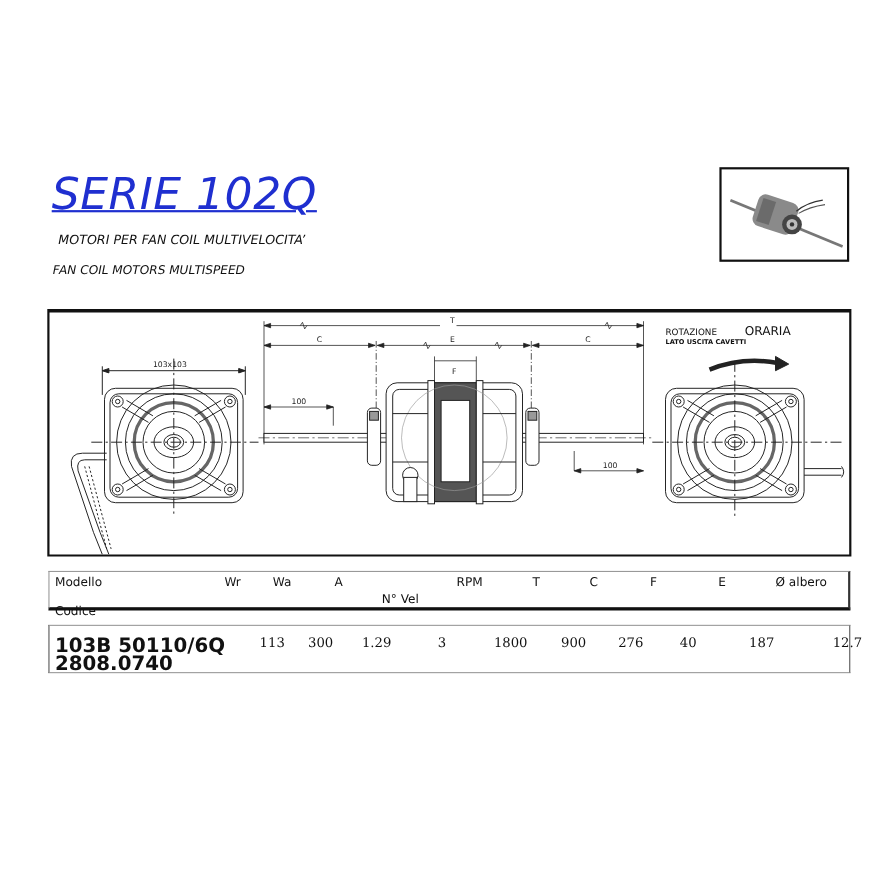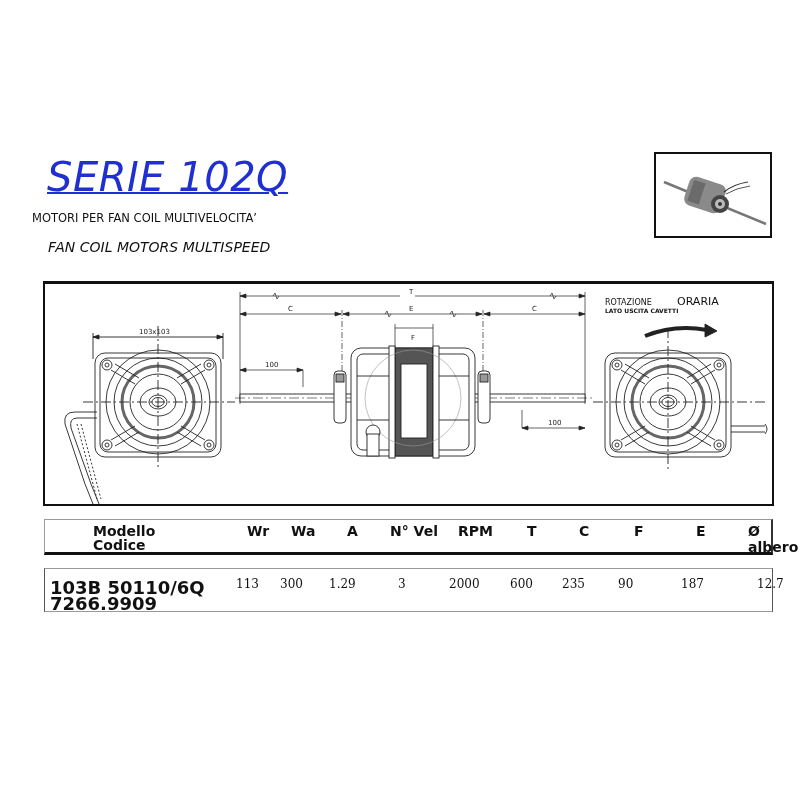--- a/index.html
+++ b/index.html
@@ -1,27 +1,27 @@
 <!DOCTYPE html>
 <html><head>
 <meta charset="utf-8">
 <style>
   html, body { margin:0; padding:0; background:#ffffff; }
   body { width:800px; height:800px; position:relative; overflow:hidden; font-family:"DejaVu Sans", sans-serif; color:#111; }
   .title { position:absolute; left:47px; top:154px; font-family:"DejaVu Sans", sans-serif; font-style:italic; font-size:40px; color:#1f2fd0; text-decoration:underline; text-decoration-thickness:2px; letter-spacing:0.5px; margin:0; font-weight:normal; }
-  .sub1 { position:absolute; left:32px; top:211px; font-size:11.5px; color:#111; }
-  .sub2 { position:absolute; left:48px; top:239px; font-style:italic; font-size:14px; color:#111; }
+  .sub1 { position:absolute; left:53px; top:211px; font-style:italic; font-size:11.5px; color:#111; }
+  .sub2 { position:absolute; left:48px; top:239px; font-style:italic; font-size:11px; color:#111; }
   .photo { position:absolute; left:654px; top:152px; width:118px; height:86px; border:2px solid #111; background:#fff; box-sizing:border-box; }
   .drawing { position:absolute; left:43px; top:281px; width:731px; height:225px; border:2px solid #111; border-top-width:3px; box-sizing:border-box; background:#fff; }
   .drawing svg { position:absolute; left:0; top:0; }
   .table { position:absolute; left:44px; top:519px; width:729px; }
   .thead { position:relative; height:32px; border:1px solid #999; border-bottom:3px solid #111; border-right:2px solid #333; }
   .tbody { position:relative; margin-top:13px; height:42px; border-top:1px solid #999; border-bottom:1px solid #999; border-left:1px solid #555; border-right:1px solid #555; }
   .cell { position:absolute; font-size:11.5px; }
-  .th { font-weight:bold; font-family:"DejaVu Sans", sans-serif; font-size:14px;margin-left:43px; }
+  .th { font-weight:normal; font-family:"DejaVu Sans", sans-serif; font-size:11px; }
   .td { font-family:"DejaVu Serif", serif; font-size:12px;margin-left:32px; }
   .tdb { font-weight:bold; font-family:"DejaVu Sans", sans-serif; font-size:18px; }
   .dim { font-family:"DejaVu Sans", sans-serif; font-size:7px; fill:#222; }
 </style>
 </head>
 <body>
 
 <h1 class="title">SERIE 102Q</h1>
 <div class="sub1">MOTORI PER FAN COIL MULTIVELOCITA’</div>
 <div class="sub2">FAN COIL MOTORS MULTISPEED</div>
@@ -199,39 +199,39 @@
     </g>
     <text x="560" y="21" style="font-size:8px; font-family:'DejaVu Sans', sans-serif;" fill="#111">ROTAZIONE</text>
     <text x="632" y="21" style="font-size:11px; font-family:'DejaVu Sans', sans-serif;" fill="#111">ORARIA</text>
     <text x="560" y="29" style="font-size:6px; font-family:'DejaVu Sans', sans-serif; font-weight:bold;" fill="#111">LATO USCITA CAVETTI</text>
   </svg>
 </div>
 
 <div class="table">
   <div class="thead">
     <div class="cell th" style="left:5px; top:3px;">Modello</div>
-    <div class="cell th" style="left:5px; top:17px;">Codice</div>
+    <div class="cell th" style="left:5px; top:29px;">Codice</div>
     <div class="cell th" style="left:159px; top:3px;">Wr</div>
     <div class="cell th" style="left:203px; top:3px;text-align:center;">Wa</div>
     <div class="cell th" style="left:259px; top:3px;">A</div>
-    <div class="cell th" style="left:302px; top:3px;">N° Vel</div>
+    <div class="cell th" style="left:302px; top:18px;">N° Vel</div>
     <div class="cell th" style="left:370px; top:3px;">RPM</div>
     <div class="cell th" style="left:439px; top:3px;">T</div>
     <div class="cell th" style="left:491px; top:3px;">C</div>
     <div class="cell th" style="left:546px; top:3px;">F</div>
     <div class="cell th" style="left:608px; top:3px;">E</div>
     <div class="cell th" style="left:660px; top:3px;">Ø albero</div>
   </div>
   <div class="tbody">
     <div class="cell tdb" style="left:5px; top:8px;">103B 50110/6Q</div>
-    <div class="cell tdb" style="left:5px; top:24px;">7266.9909</div>
+    <div class="cell tdb" style="left:5px; top:24px;">2808.0740</div>
     <div class="cell td" style="left:159px; top:8px;">113</div>
     <div class="cell td" style="left:203px; top:8px;">300</div>
     <div class="cell td" style="left:252px; top:8px;">1.29</div>
     <div class="cell td" style="left:321px; top:8px;">3</div>
-    <div class="cell td" style="left:372px; top:8px;">2000</div>
-    <div class="cell td" style="left:433px; top:8px;">600</div>
-    <div class="cell td" style="left:485px; top:8px;">235</div>
-    <div class="cell td" style="left:541px; top:8px;">90</div>
+    <div class="cell td" style="left:372px; top:8px;">1800</div>
+    <div class="cell td" style="left:433px; top:8px;">900</div>
+    <div class="cell td" style="left:485px; top:8px;">276</div>
+    <div class="cell td" style="left:541px; top:8px;">40</div>
     <div class="cell td" style="left:604px; top:8px;">187</div>
     <div class="cell td" style="left:680px; top:8px;">12.7</div>
   </div>
 </div>
 
 </body></html>

